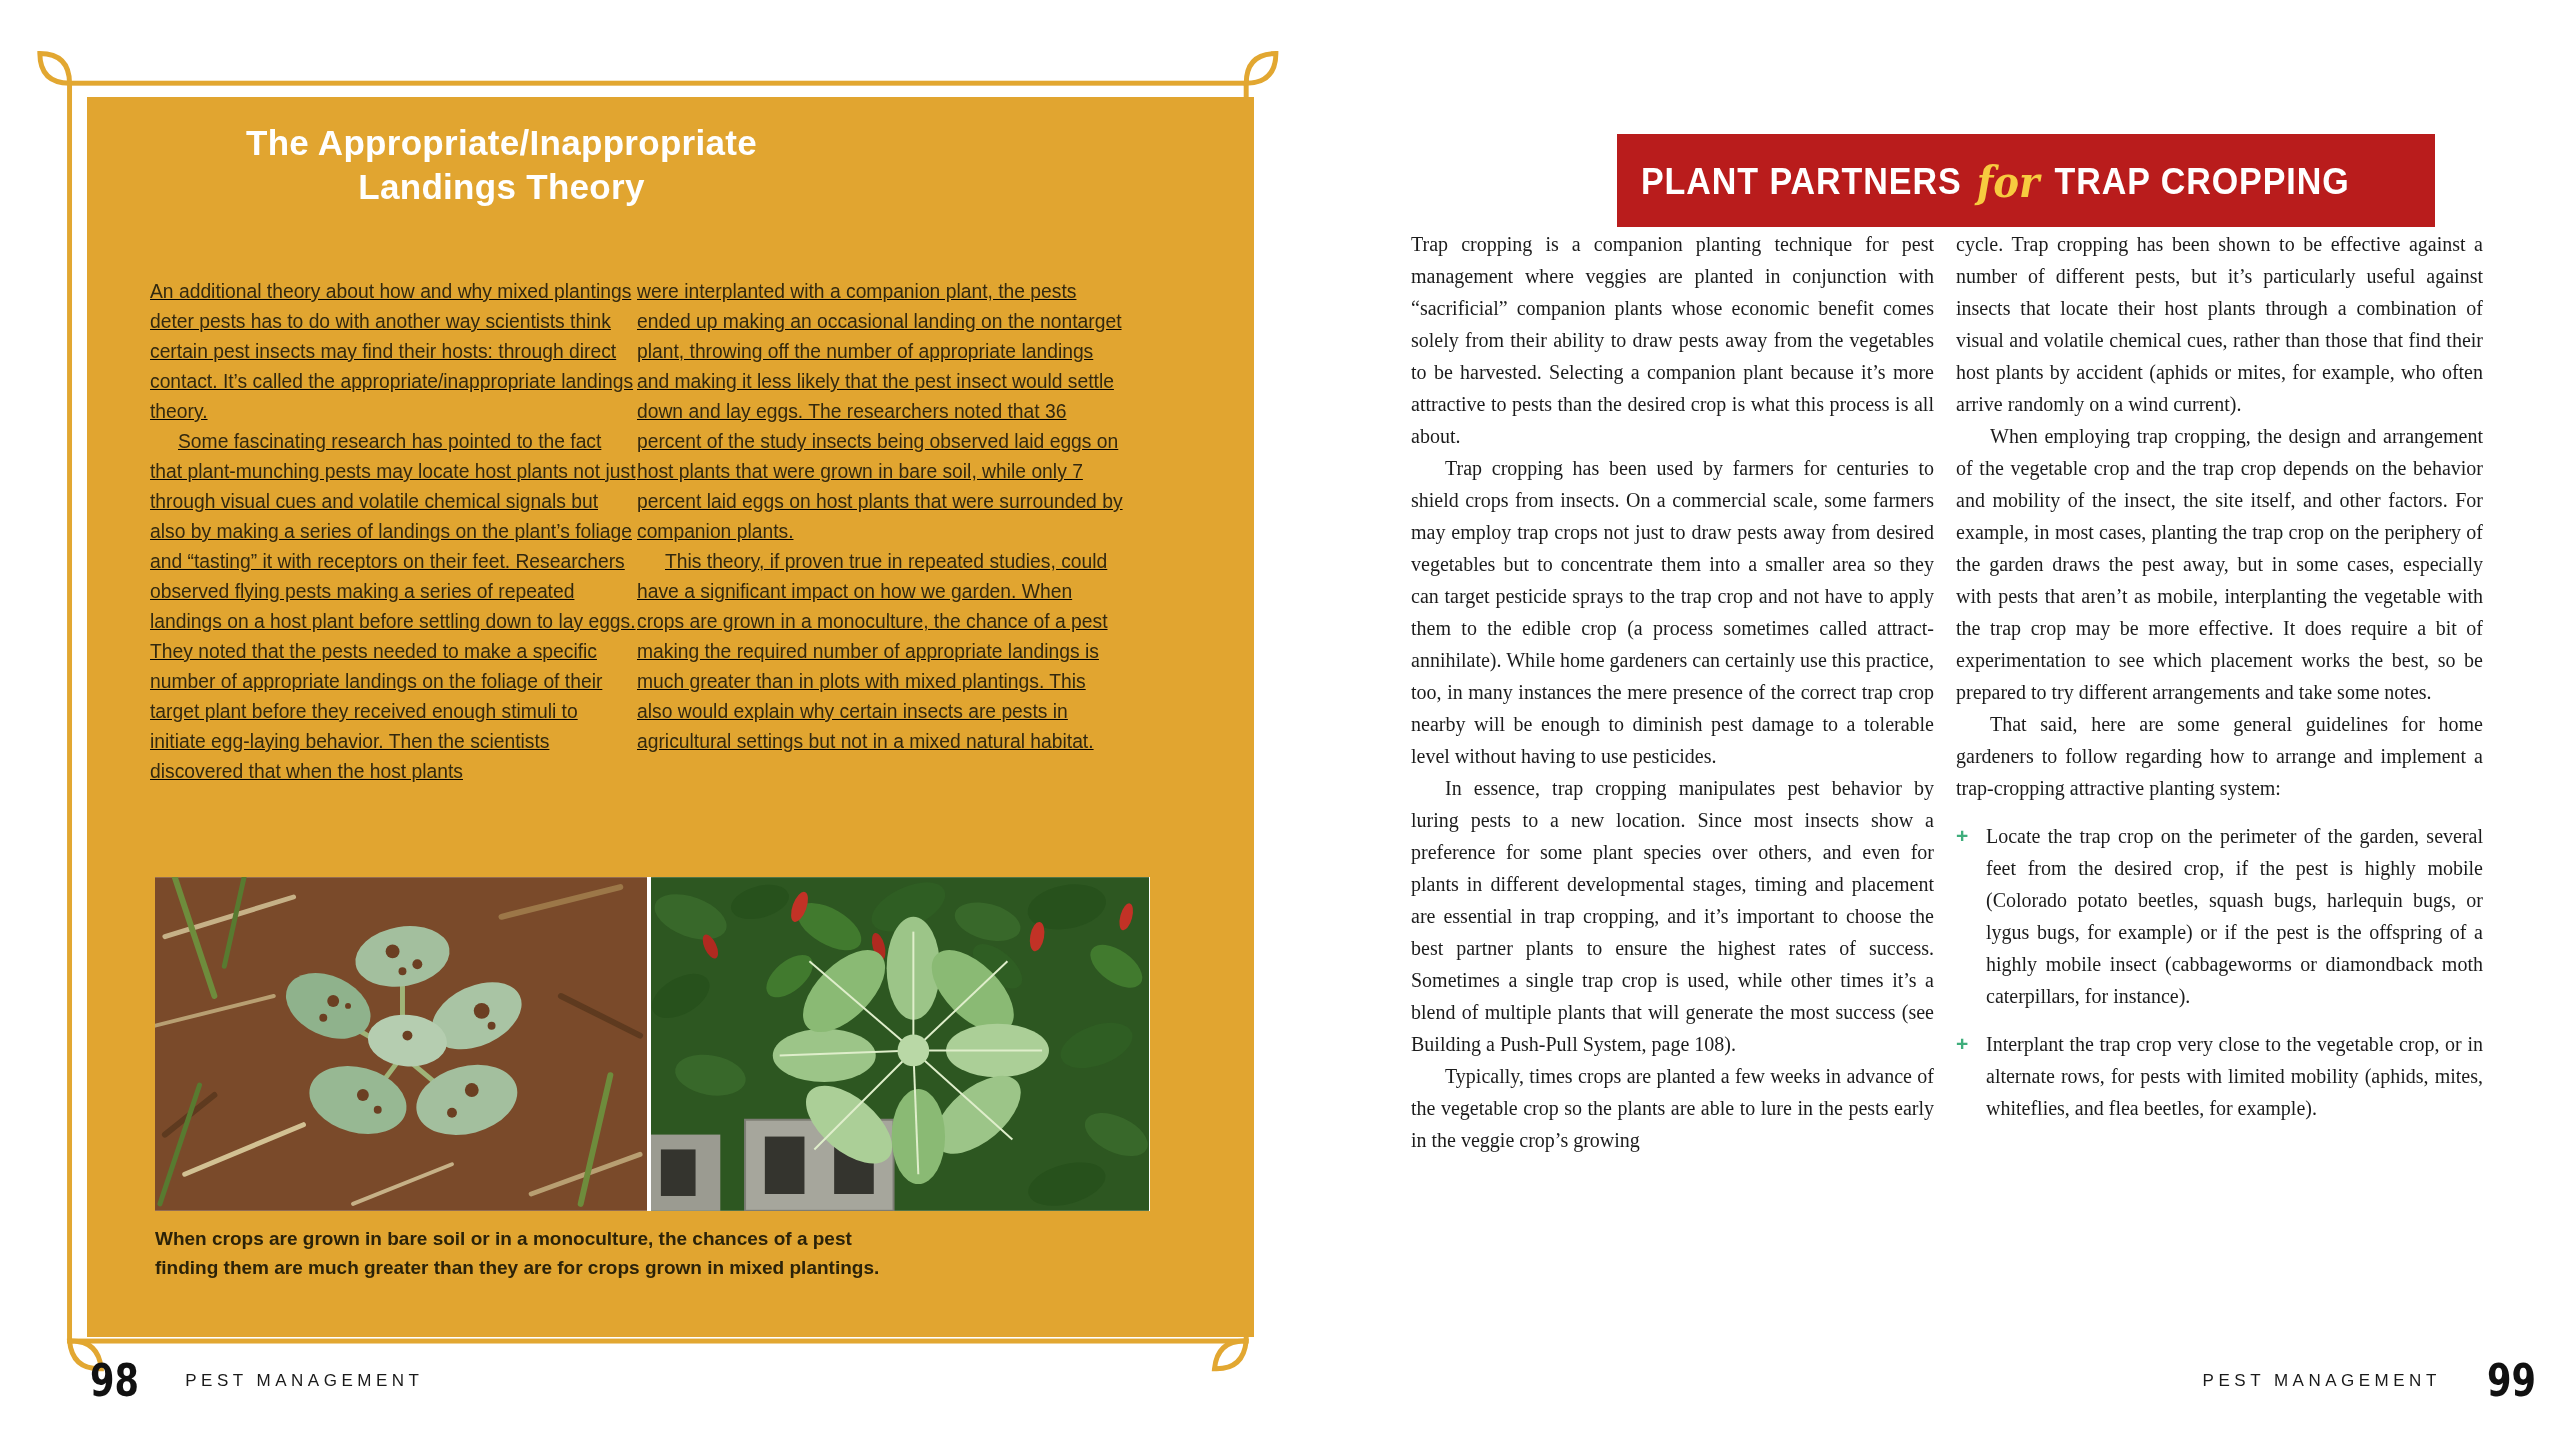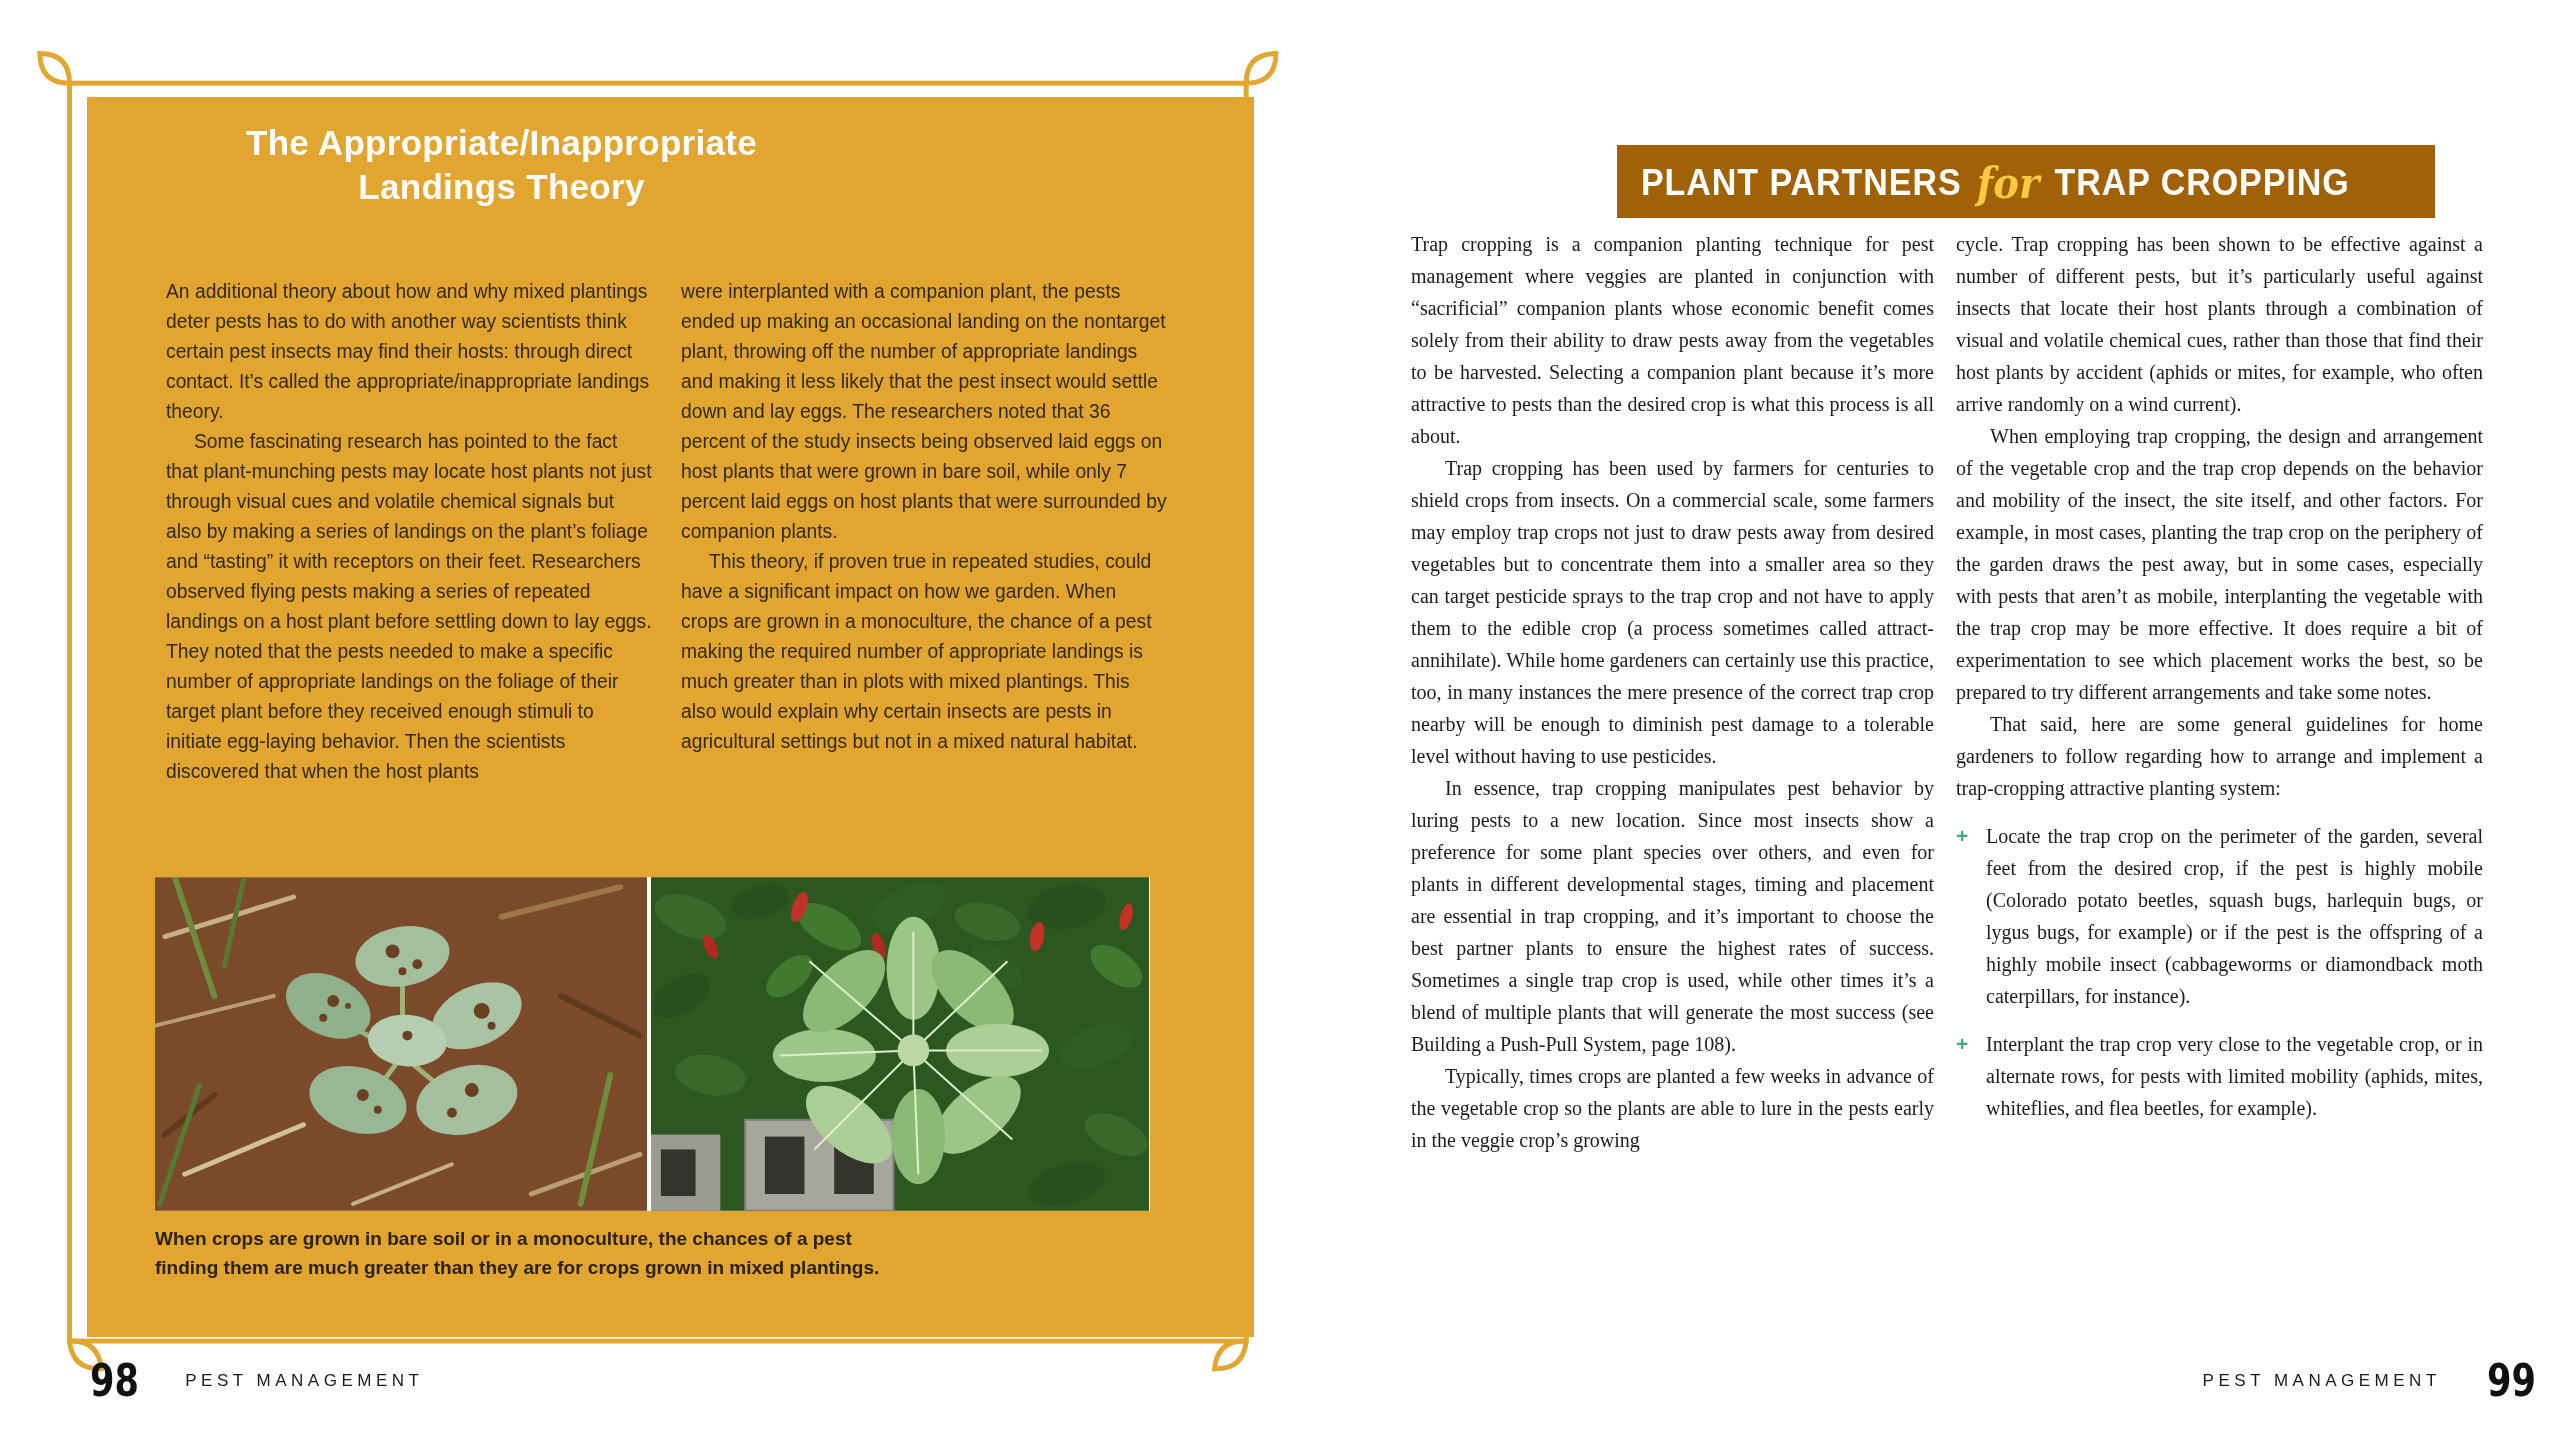--- a/index.html
+++ b/index.html
@@ -10,21 +10,21 @@
   .page-right{left:1288px;width:1288px;}
 
   
   .frame-svg{position:absolute;left:0;top:0;width:1288px;height:1449px;}
 
   
   .gold-box{position:absolute;left:87px;top:97px;width:1167px;height:1240px;background:#E1A530;}
   .box-title{position:absolute;left:28px;top:24px;width:773px;margin:0;text-align:center;
              color:#ffffff;font-size:35px;line-height:44px;font-weight:700;letter-spacing:0.3px;}
   .box-title span{display:block;text-align:center;}
-  .box-cols{position:absolute;left:79px;top:180px;width:1003px;display:flex;gap:28px;}
+  .box-cols{position:absolute;left:63px;top:180px;width:1003px;display:flex;text-decoration:underline;}
   .box-col{width:487px;color:#33290F;font-size:19.3px;line-height:30px;text-align:left;}
   .box-col p{margin:0;}
   .box-col p + p{text-indent:28px;}
 
   .photos{position:absolute;left:68px;top:780px;width:995px;height:334px;display:flex;gap:4px;background:#fff;}
   .photos svg{display:block;height:334px;}
 
   .caption{position:absolute;left:68px;top:1127px;width:741px;margin:0;
            font-weight:700;color:#2B2208;font-size:19px;line-height:29px;}
 
@@ -32,21 +32,21 @@
   .footer{position:absolute;display:flex;align-items:center;margin-left:44px;}
   .footer-left{left:40px;top:1355px;}
   .footer-right{right:34px;top:1355px;}
   .pagenum{display:inline-block;font-family:"DejaVu Sans",sans-serif;font-weight:800;font-size:44px;
            color:#111;transform:scaleX(.8);transform-origin:center;}
   .section-label{font-size:17px;letter-spacing:4.5px;color:#1A1A1A;font-weight:400;}
   .footer-left .section-label{margin-left:40px;}
   .footer-right .section-label{margin-right:40px;}
 
   
-  .banner{position:absolute;left:329px;top:145px;height:61px;background:#a16207;padding:6px 24px;white-space:nowrap;}
+  .banner{position:absolute;left:329px;top:134px;height:61px;background:#b91c1c;padding:16px 24px;white-space:nowrap;}
   .banner-inner{display:inline-block;transform:scaleX(.92);transform-origin:left center;line-height:61px;}
   .banner-part{color:#ffffff;font-weight:700;font-size:37px;letter-spacing:1px;vertical-align:middle;}
   .banner-for{font-family:"DejaVu Serif",serif;font-style:italic;font-weight:700;font-size:42px;
               color:#F7CB3F;margin:0 12px;vertical-align:middle;position:relative;top:1px;}
 
   .scol{position:absolute;top:228px;font-family:"Liberation Serif",serif;font-size:20px;
         line-height:32px;color:#1C1C1C;text-align:justify;}
   .scol1{left:123px;width:523px;}
   .scol2{left:668px;width:527px;}
   .scol p{margin:0;}

